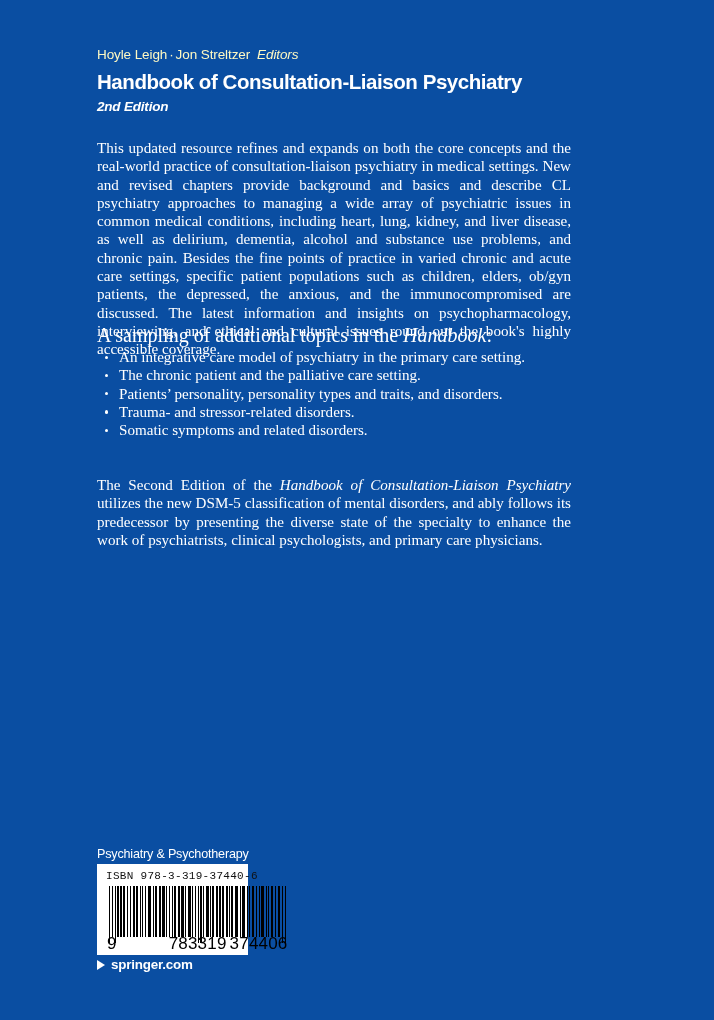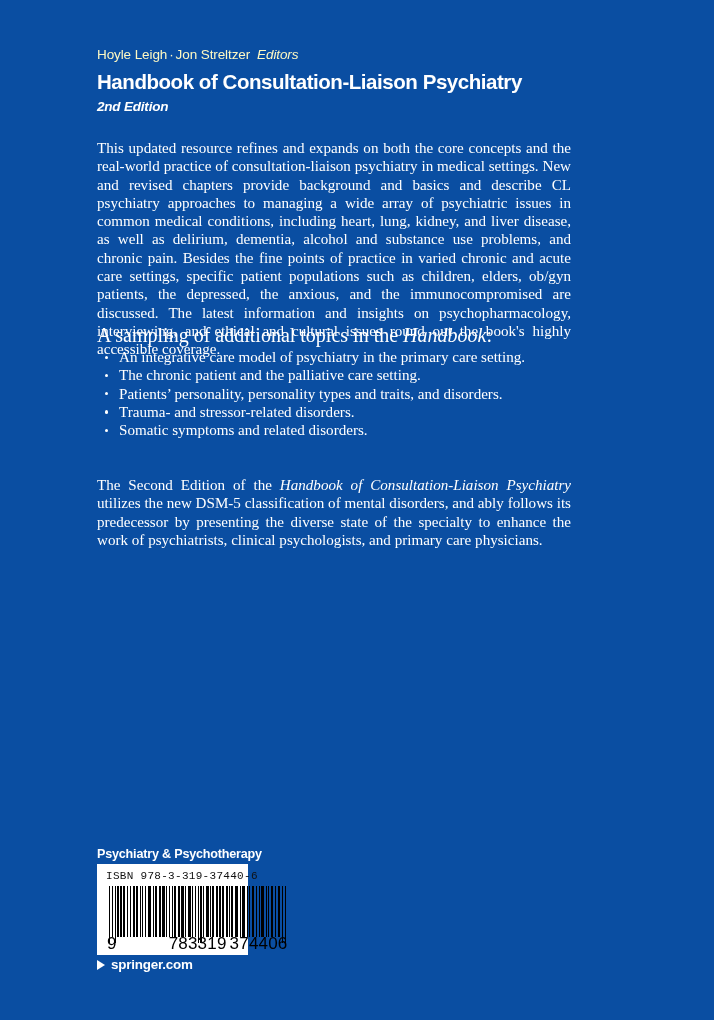--- a/index.html
+++ b/index.html
@@ -141,21 +141,21 @@
   .closing em { font-style: italic; }
 
   
   .subject-label {
     position: absolute;
     left: 97px;
     top: 847px;
     color: #ffffff;
     font-family: "Liberation Sans", sans-serif;
     font-size: 12.6px;
-    font-weight: bold;
+    font-weight: normal;
     letter-spacing: -0.2px;
   }
 
   .barcode-box {
     position: absolute;
     left: 97px;
     top: 864px;
     width: 151px;
     height: 91px;
     background: #ffffff;

